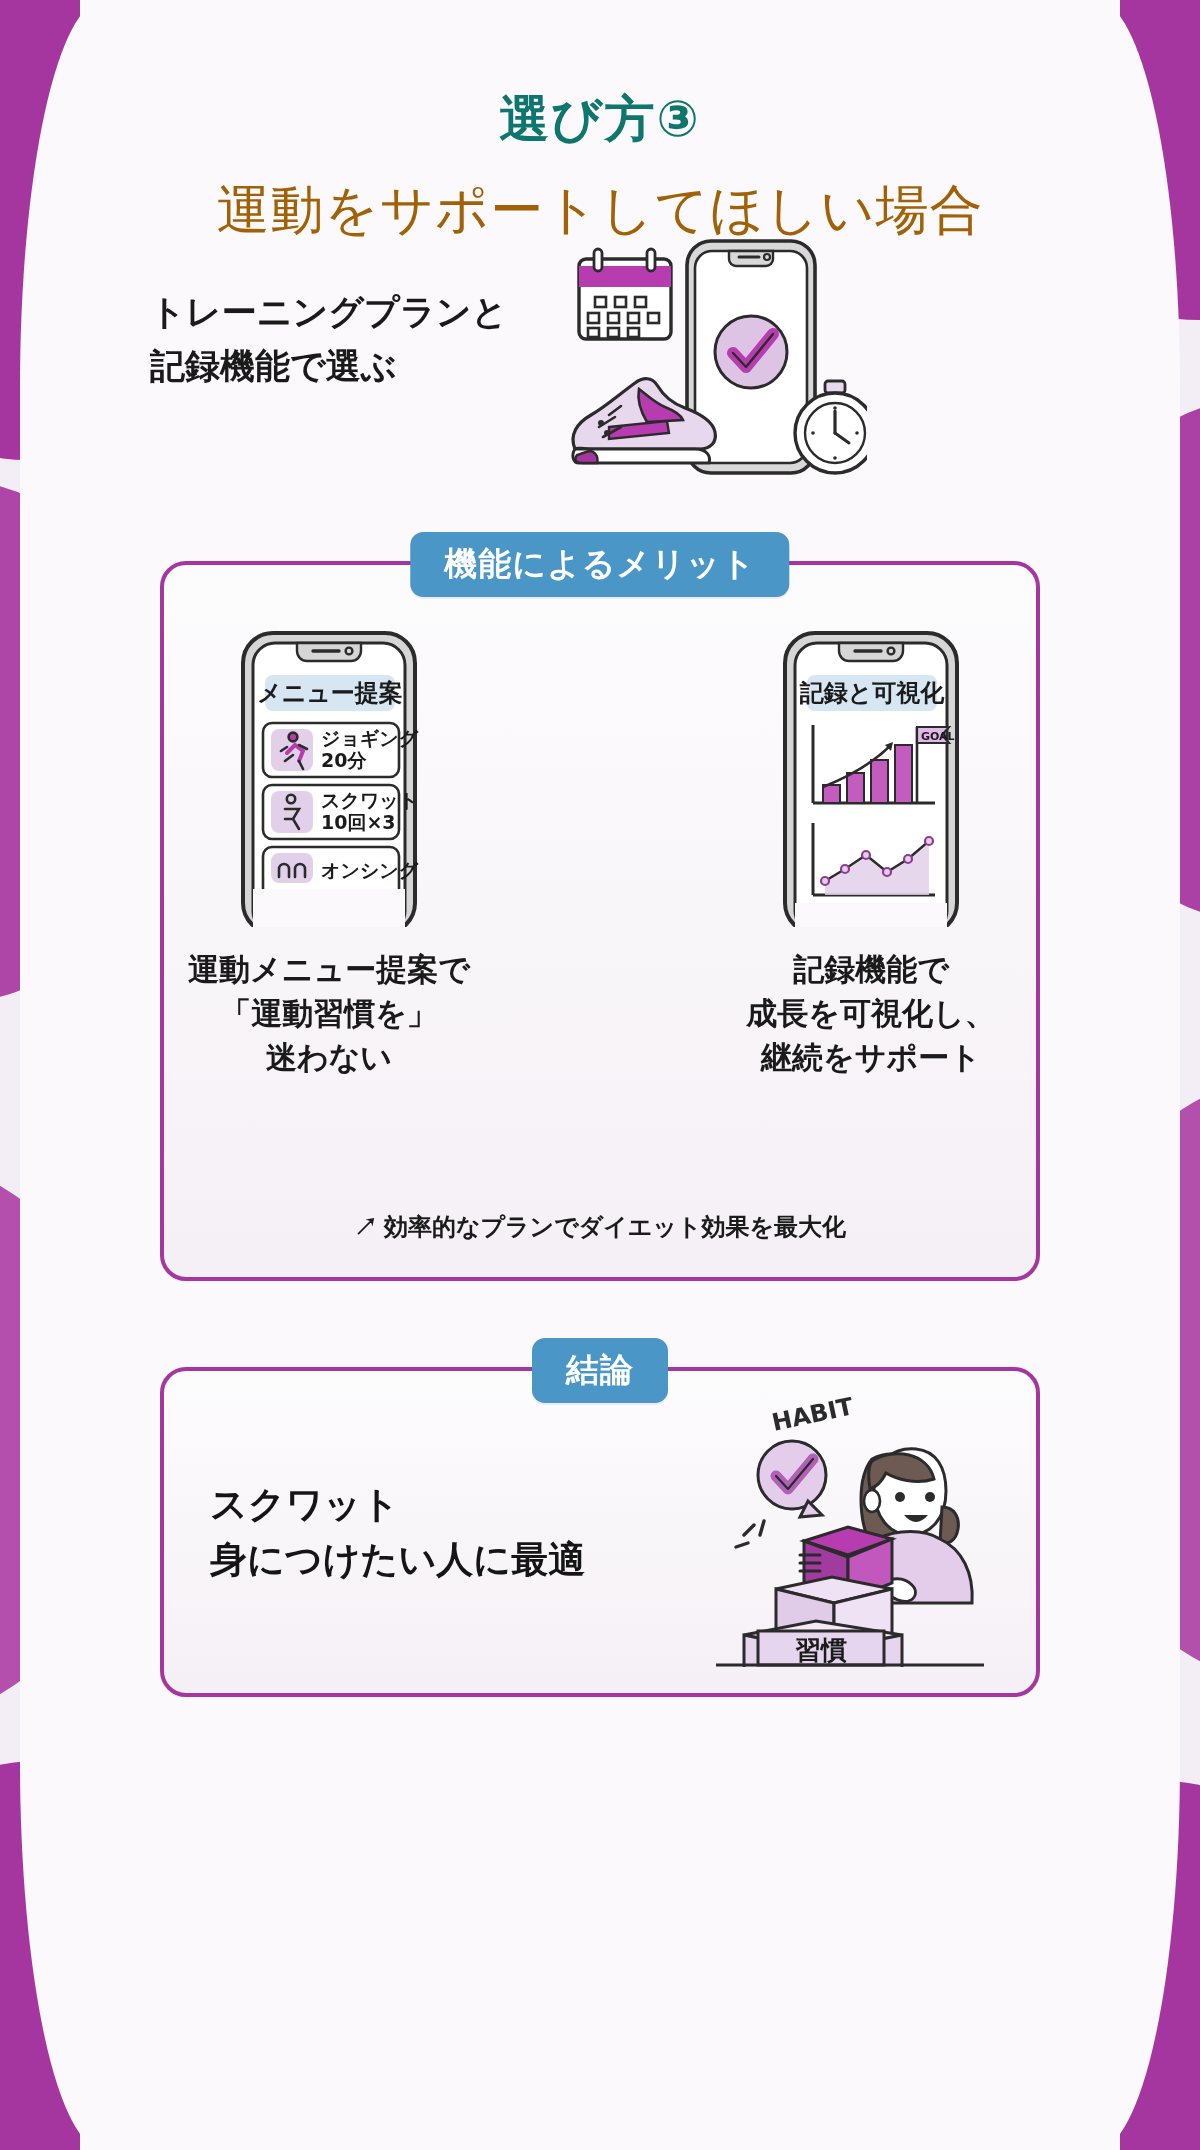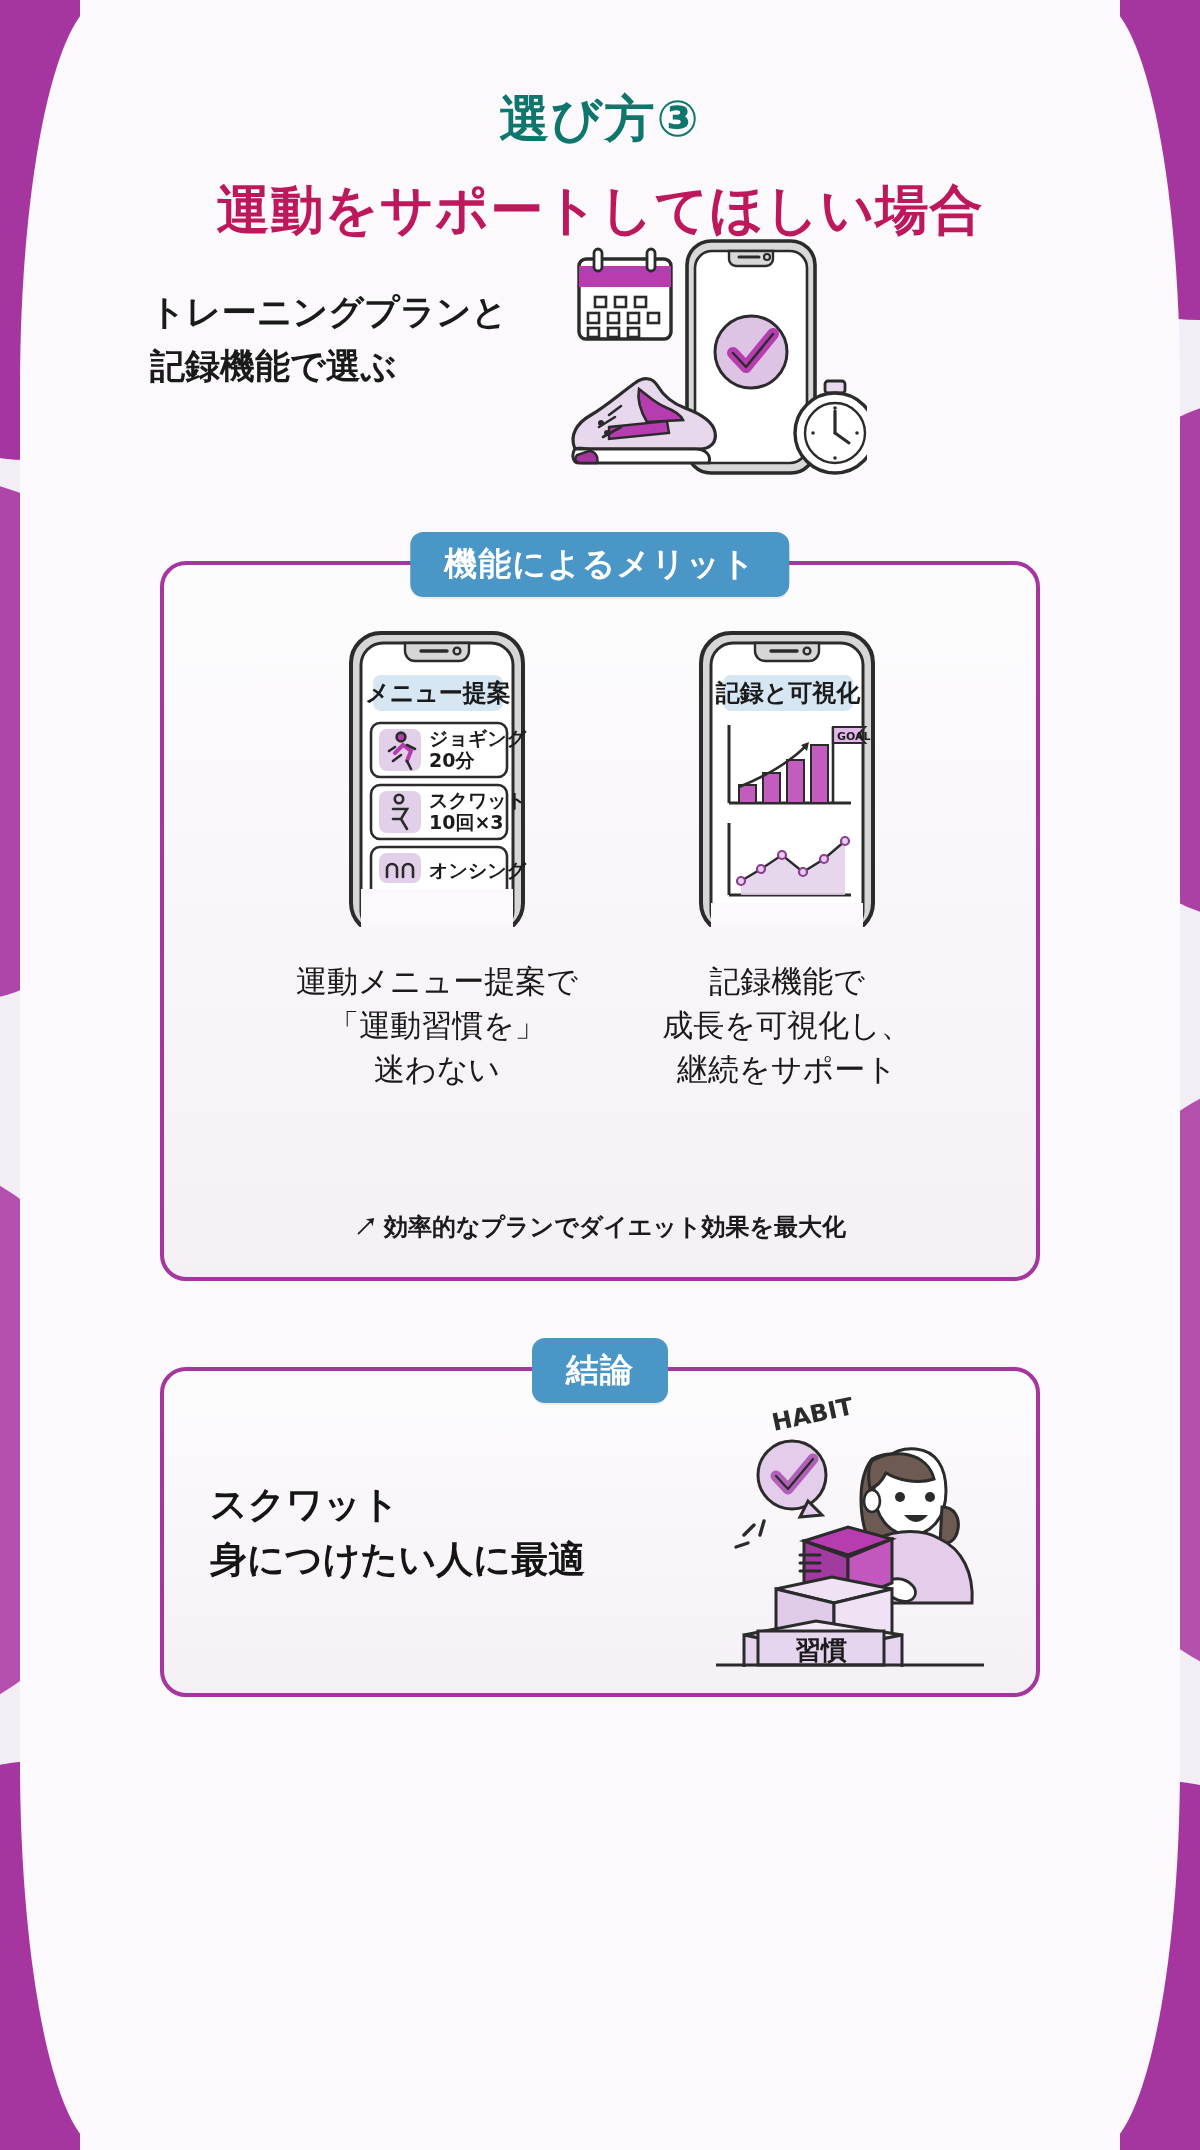--- a/index.html
+++ b/index.html
@@ -39,21 +39,21 @@
   }
   .content { position:relative; z-index:3; width:1200px; }
 
   
   .hdr { padding-top:86px; text-align:center; }
   .hdr-l1 {
     font-size:50px; font-weight:bold; color:#0f766e; letter-spacing:2px;
     font-family:"DejaVu Sans", sans-serif;
   }
   .hdr-l2 {
-    font-size:53px; font-weight:bold; color:#be185d; margin-top:22px; letter-spacing:1px;
+    font-size:53px; font-weight:normal; color:#a16207; margin-top:22px; letter-spacing:1px;
     font-family:"DejaVu Sans", sans-serif;
   }
 
   .lead-row { display:flex; align-items:flex-start; margin-top:38px; padding-left:150px; }
   .lead-text { font-family:"DejaVu Sans", sans-serif; font-size:35px; font-weight:bold; color:#1a1a1a; line-height:1.55; }
 
   
   .card {
     position:relative;
     margin:0 auto;
@@ -64,25 +64,25 @@
   .badge {
     position:absolute; top:-33px; left:50%; transform:translateX(-50%);
     background:#4a96c7; color:#fff; font-family:Liberation Mono, monospace;
     font-size:33px; font-weight:bold; padding:10px 34px; border-radius:13px;
     white-space:nowrap; letter-spacing:1px;
     box-shadow:0 2px 0 rgba(0,0,0,.06);
   }
   #merit-card { width:880px; margin-top:74px; height:720px; }
   #conclusion-card { width:880px; margin-top:86px; height:330px; }
 
-  .phones { display:flex; justify-content:center; gap:20px; margin-top:62px;padding-left:24px; }
+  .phones { display:flex; justify-content:space-between; gap:20px; margin-top:62px; }
   .col { width:330px; text-align:center; }
   .cap {
-    font-family:"DejaVu Sans", sans-serif; font-size:31px; font-weight:normal;
-    color:#1a1a1a; line-height:1.42; margin-top:32px;
+    font-family:"DejaVu Sans", sans-serif; font-size:31px; font-weight:bold;
+    color:#1a1a1a; line-height:1.42; margin-top:20px;
   }
   .footnote {
     font-family:Liberation Serif, serif; font-size:24px; font-weight:bold;
     color:#1b1b1b; text-align:center; position:absolute; bottom:34px; width:100%;
   }
   .concl-row { display:flex; align-items:center; height:100%; padding:0 40px 0 46px; }
   .concl-text {
     font-family:"DejaVu Sans", sans-serif; font-size:37px; font-weight:bold;
     color:#151515; line-height:1.5; flex:1;
   }

